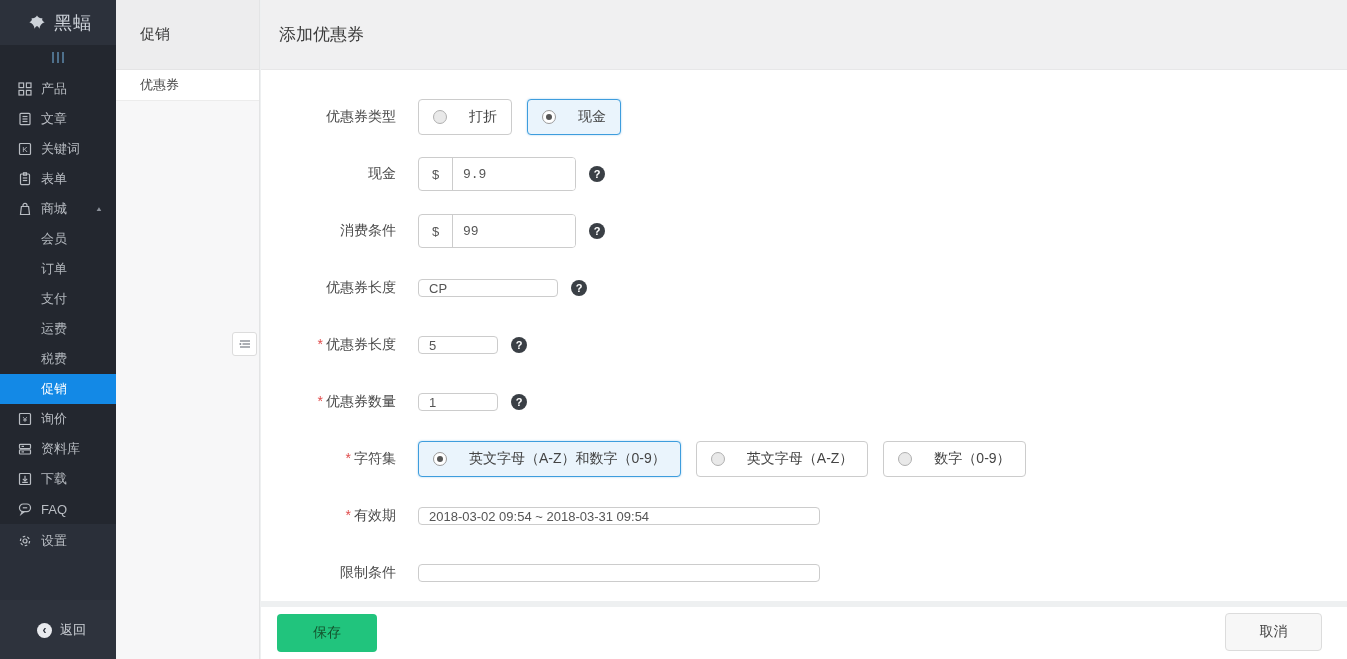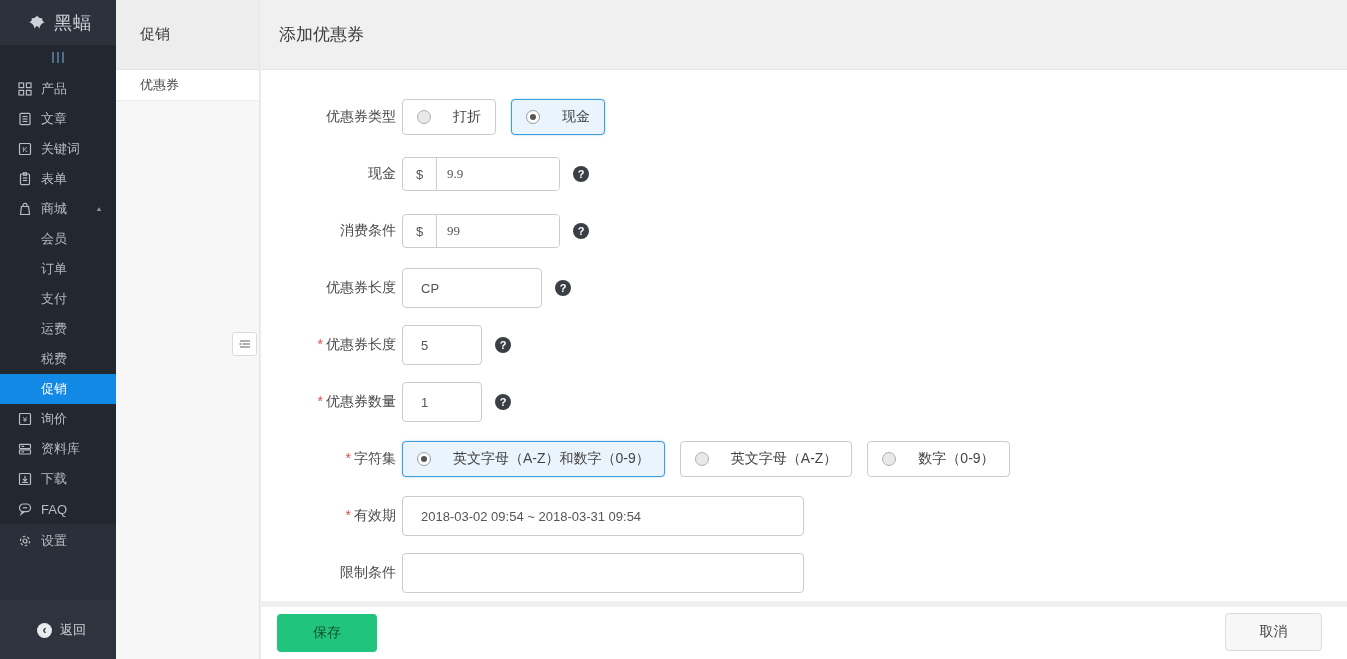--- a/index.html
+++ b/index.html
@@ -27,27 +27,27 @@
   .secondary{position:absolute;left:116px;top:0;width:144px;height:659px;background:#f7f7f8;border-right:1px solid #e3e4e5;box-sizing:border-box}
   .sec-header{height:70px;background:#ededee;display:flex;align-items:center;padding-left:24px;font-size:15px;color:#3a3a3a;border-bottom:1px solid #e4e4e5;box-sizing:border-box}
   .sec-item{height:30px;background:#fff;display:flex;align-items:center;padding-left:24px;font-size:13px;color:#4a4a4a;border-bottom:1px solid #ececec;cursor:pointer}
   .panel-toggle{position:absolute;right:2px;top:332px;width:25px;height:24px;background:#fff;border:1px solid #dcdcdc;border-radius:3px;display:flex;align-items:center;justify-content:center;cursor:pointer;box-sizing:border-box}
 
   
   .content{position:absolute;left:261px;top:0;right:0;height:659px}
   .page-header{height:70px;background:#f0f0f1;display:flex;align-items:center;padding-left:18px;font-size:17px;color:#3c3c3c;border-bottom:1px solid #e7e7e8;box-sizing:border-box}
   .form-panel{position:absolute;left:0;right:0;top:70px;height:531px;background:#fff;padding-top:29px;box-sizing:border-box}
   .frow{display:flex;align-items:center;height:36px;margin-bottom:21px}
-  .flabel{width:135px;text-align:right;font-size:14px;color:#4a4a4a;margin-right:6px;flex:none}
+  .flabel{width:135px;text-align:right;font-size:14px;color:#4a4a4a;margin-right:22px;flex:none}
   .req{color:#e04b4b;margin-right:3px}
-  .tinput{height:40px;border:1px solid #ccc;border-radius:4px;font-size:13px;color:#555;padding:0 18px;box-sizing:border-box;background:#fff;font-family:inherit;outline:none}
+  .tinput{height:18px;border:1px solid #ccc;border-radius:4px;font-size:13px;color:#555;padding:0 10px;box-sizing:border-box;background:#fff;font-family:inherit;outline:none}
   .w80{width:80px}.w140{width:140px}.w402{width:402px}
   .igroup{display:flex;align-items:stretch;border:1px solid #ccc;border-radius:4px;overflow:hidden;height:34px;box-sizing:border-box;background:#fff}
   .iaddon{width:33px;display:flex;align-items:center;justify-content:center;border-right:1px solid #ccc;font-size:13px;color:#555}
-  .igroup input{border:none;width:102px;padding:0 10px;font-size:13px;color:#555;outline:none;font-family:Liberation Serif, serif}
+  .igroup input{border:none;width:102px;padding:0 10px;font-size:13px;color:#555;outline:none;font-family:Liberation Mono, monospace}
   .help{width:16px;height:16px;border-radius:50%;background:#3a3f45;color:#fff;font-size:11px;font-weight:bold;display:flex;align-items:center;justify-content:center;margin-left:13px;flex:none;cursor:pointer}
   .choice{height:36px;border:1px solid #ccc;border-radius:4px;background:#fff;display:flex;align-items:center;gap:22px;padding:0 14px;margin-right:15px;font-size:14px;color:#444;box-sizing:border-box;cursor:pointer}
   .choice.selected{border-color:#3e9ddd;background:#eaf4fc;box-shadow:0 0 2px rgba(62,157,221,.5)}
   .radio{width:14px;height:14px;border-radius:50%;border:1px solid #b0b0b0;background:#e9e9e9;box-sizing:border-box;position:relative;flex:none}
   .radio.on{background:#fff;border-color:#9a9a9a}
   .radio.on::after{content:"";position:absolute;left:3px;top:3px;width:6px;height:6px;border-radius:50%;background:#555}
   .page-footer{position:absolute;left:0;right:0;top:607px;height:52px;background:#fff}
   .save-btn{position:absolute;left:16px;top:7px;width:100px;height:38px;background:#21c47d;color:#14532d;border:none;border-radius:4px;font-size:14px;font-family:inherit;cursor:pointer}
   .cancel-btn{position:absolute;right:25px;top:6px;width:97px;height:38px;background:#f7f7f7;border:1px solid #dcdcdc;border-radius:4px;font-size:14px;color:#444;font-family:inherit;cursor:pointer}
 </style>

